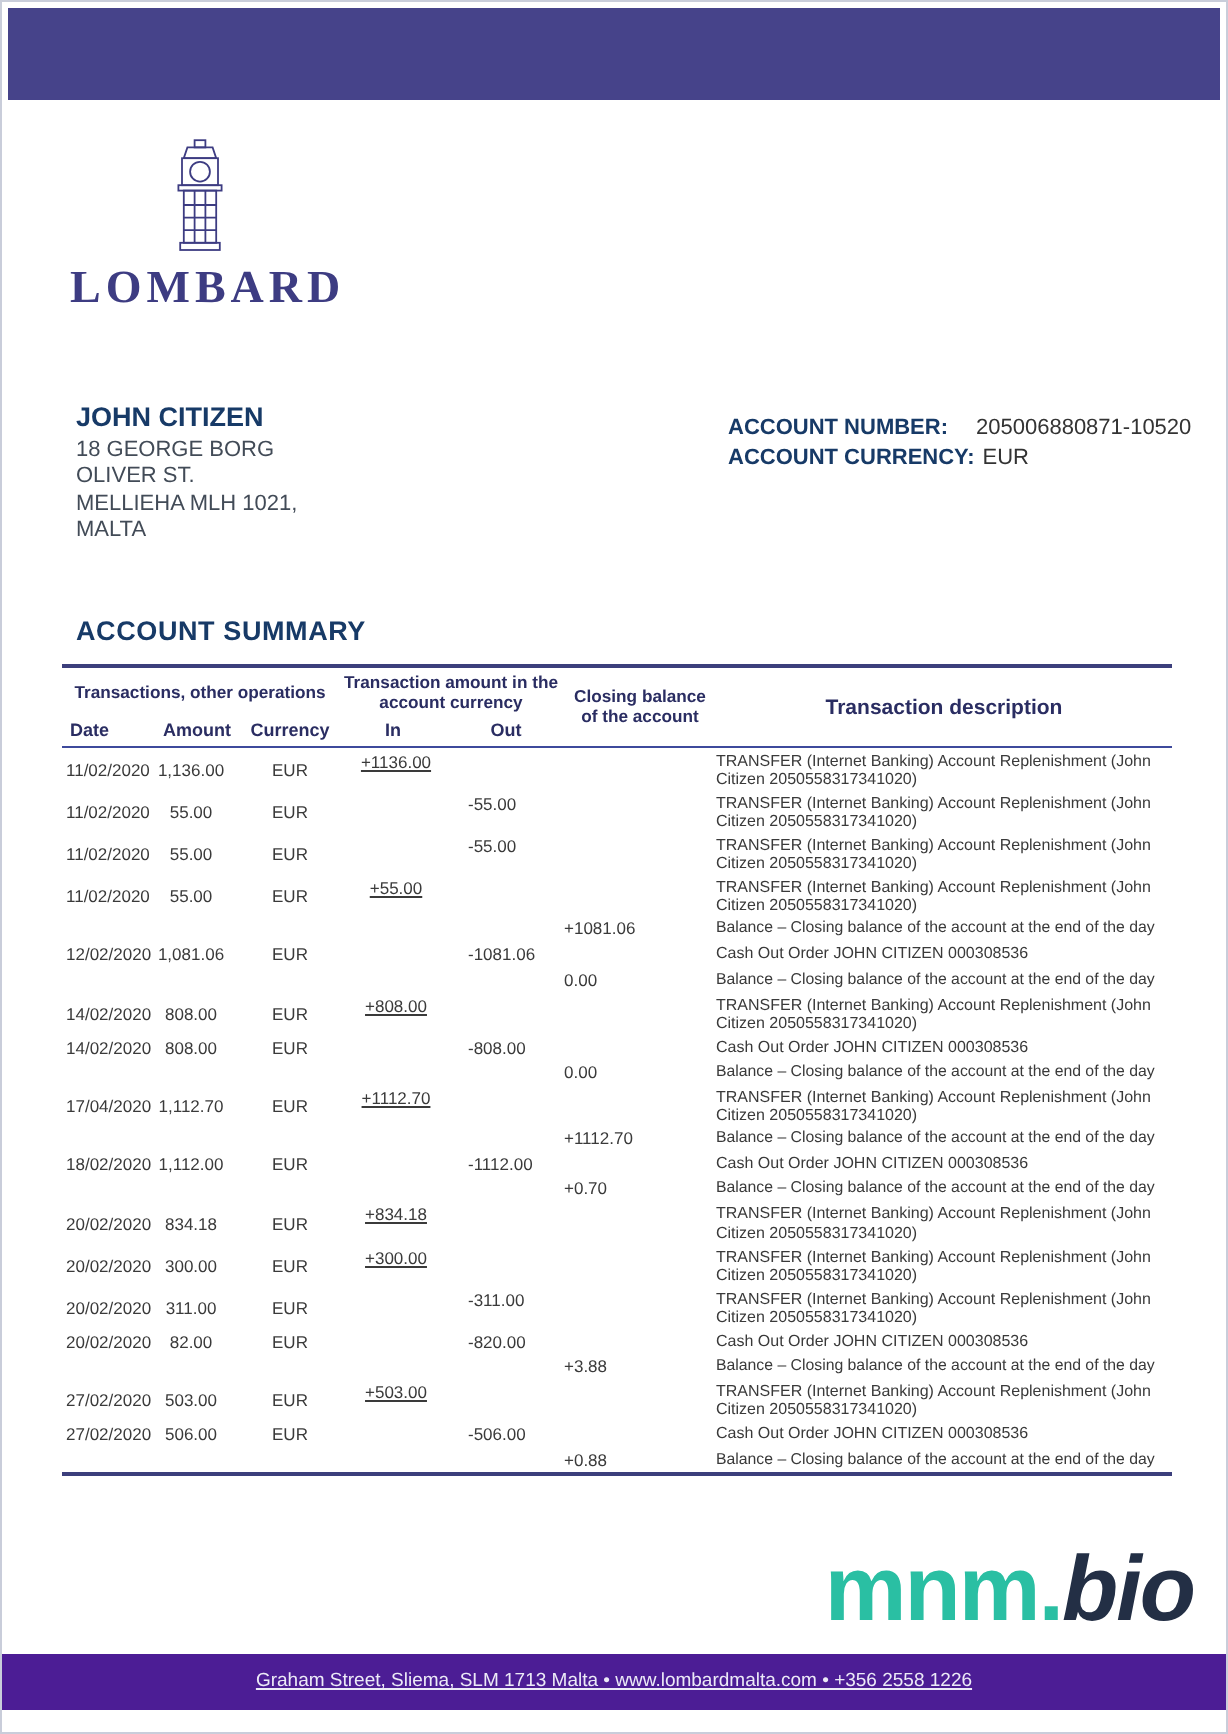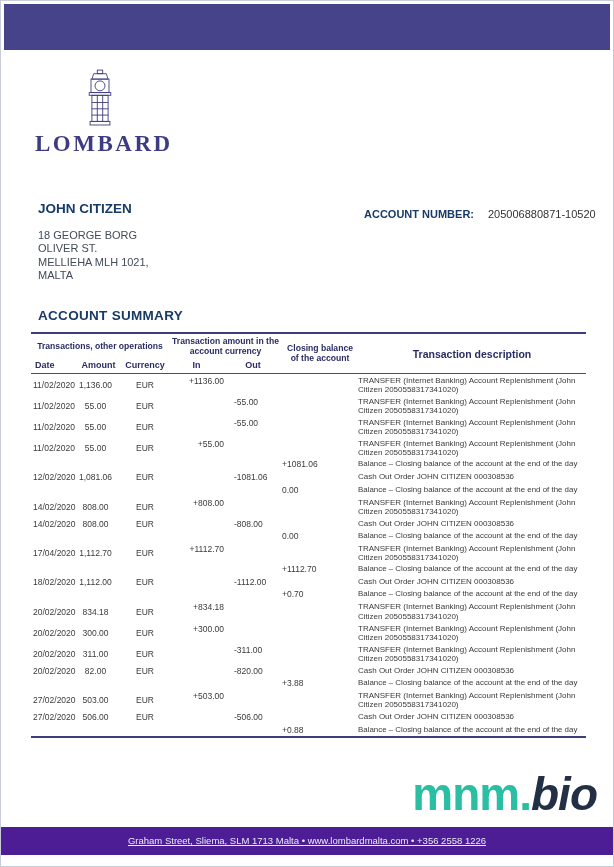--- a/index.html
+++ b/index.html
@@ -14,21 +14,21 @@
   .logo{position:absolute;top:66px;left:34px;width:130px;text-align:center;}
   .logo svg{display:block;margin:0 auto;}
   .logo .wordmark{
     font-family:"Liberation Serif", serif;font-weight:bold;font-size:23px;
     color:#3D3C82;letter-spacing:2.5px;margin-top:2px;
   }
   
   .issued{position:absolute;top:88px;right:51px;text-align:right;font-size:10.5px;color:#3a3a3a;line-height:1.35;}
   
   .customer{position:absolute;top:200px;left:37px;}
-  .customer .name{font-size:13.5px;font-weight:bold;color:#173A67;margin-bottom:13px;}
+  .customer .name{font-size:13.5px;font-weight:bold;color:#173A67;margin-bottom:3px;}
   .customer .addr{font-size:11px;color:#424b57;line-height:1.22;}
   
   .accinfo{position:absolute;top:206px;left:363px;font-size:11px;line-height:1.35;}
   .accinfo .lbl{font-weight:bold;color:#173A67;}
   .accinfo .val{color:#333;}
   .accinfo .num-gap{margin-left:14px;}
   .accinfo .cur-gap{margin-left:4px;}
   
   .summary-title{position:absolute;top:307px;left:37px;font-size:13.5px;font-weight:bold;color:#173A67;letter-spacing:.3px;}
   
@@ -43,21 +43,21 @@
   thead .desc-h{font-size:10.5px;}
   thead tr.sub th{font-size:9px;padding:1px 1px 3px;margin-top:44px;}
   thead tr.sub th.h-date{text-align:left;padding-left:4px;}
   thead{border-bottom:1.5px solid #3E4A9C;}
   tbody{border-bottom:2px solid #3C3F7C;}
   tbody td{font-size:8.5px;color:#3a3a3a;padding:1.8px 0 1px;vertical-align:top;line-height:1.2;}
   td.col-date,td.col-amount,td.col-currency{vertical-align:middle;}
   td.col-date{text-align:left;padding-left:2px;}
   td.col-amount{text-align:center;padding-right:6px;}
   td.col-currency{text-align:center;}
-  td.col-in{text-align:right;padding-left:3px;}
+  td.col-in{text-align:center;padding-left:3px;text-decoration:underline;}
   td.col-out{text-align:left;padding-left:10px;}
   td.col-closing{padding-right:22px;}
   td.col-desc{font-size:8px;line-height:1.15;padding-right:1px;}
   tr.bal td{padding-top:1px;}
   tr.bal td.col-desc{white-space:nowrap;font-size:7.9px;}
   
   .mnm{position:absolute;top:770px;right:16px;font-size:46px;font-weight:bold;letter-spacing:-1px;line-height:1;}
   .mnm .p1{color:#2ABFA3;}
   .mnm .p2{color:#232F45;font-style:italic;}
   
@@ -96,20 +96,23 @@
     <div class="name">JOHN CITIZEN</div>
     <div class="addr">18 GEORGE BORG</div>
     <div class="addr">OLIVER ST.</div>
     <div class="addr">MELLIEHA MLH 1021,</div>
     <div class="addr">MALTA</div>
   </div>
 
   <div class="accinfo">
     <div>
       <span class="lbl">ACCOUNT NUMBER:</span><span class="val num-gap">205006880871-10520</span>
+    </div>
+    <div>
+      <span class="lbl">ACCOUNT CURRENCY:</span><span class="val cur-gap">EUR</span>
     </div>
   </div>
 
   <div class="summary-title">ACCOUNT SUMMARY</div>
 
   <div class="table-wrap">
     <table class="txn">
       <colgroup>
         <col class="c-date">
           <col class="c-amount">

